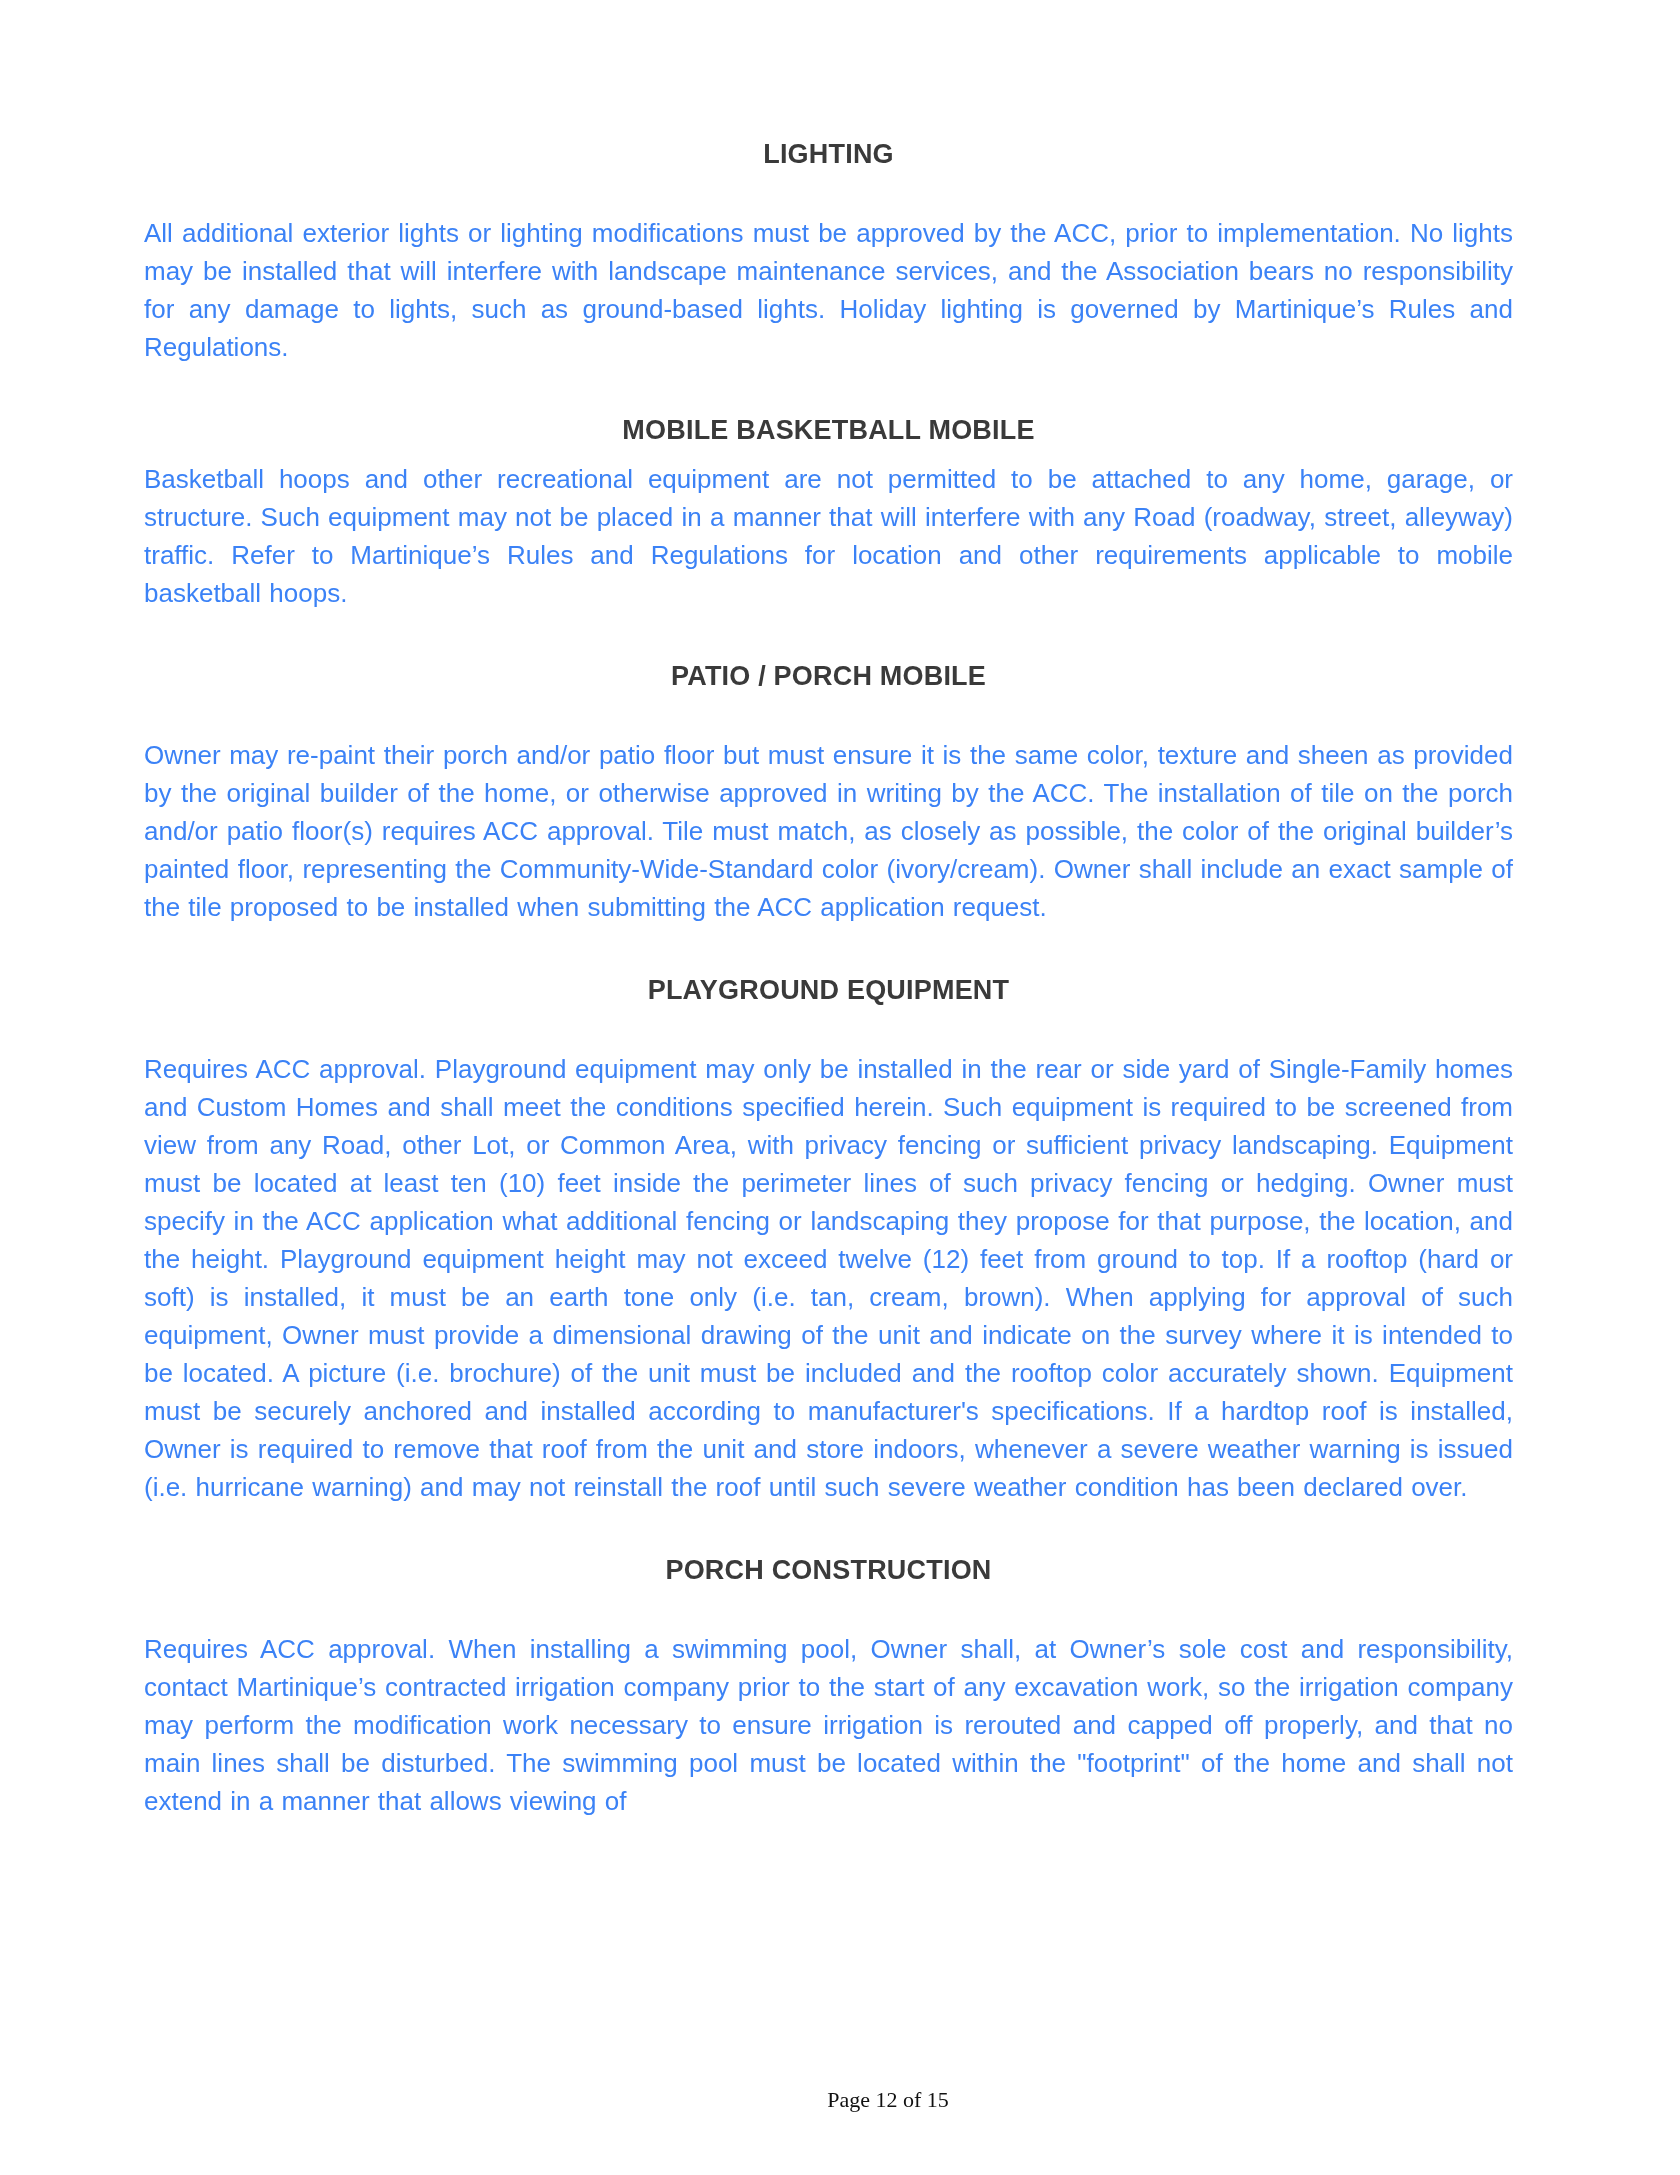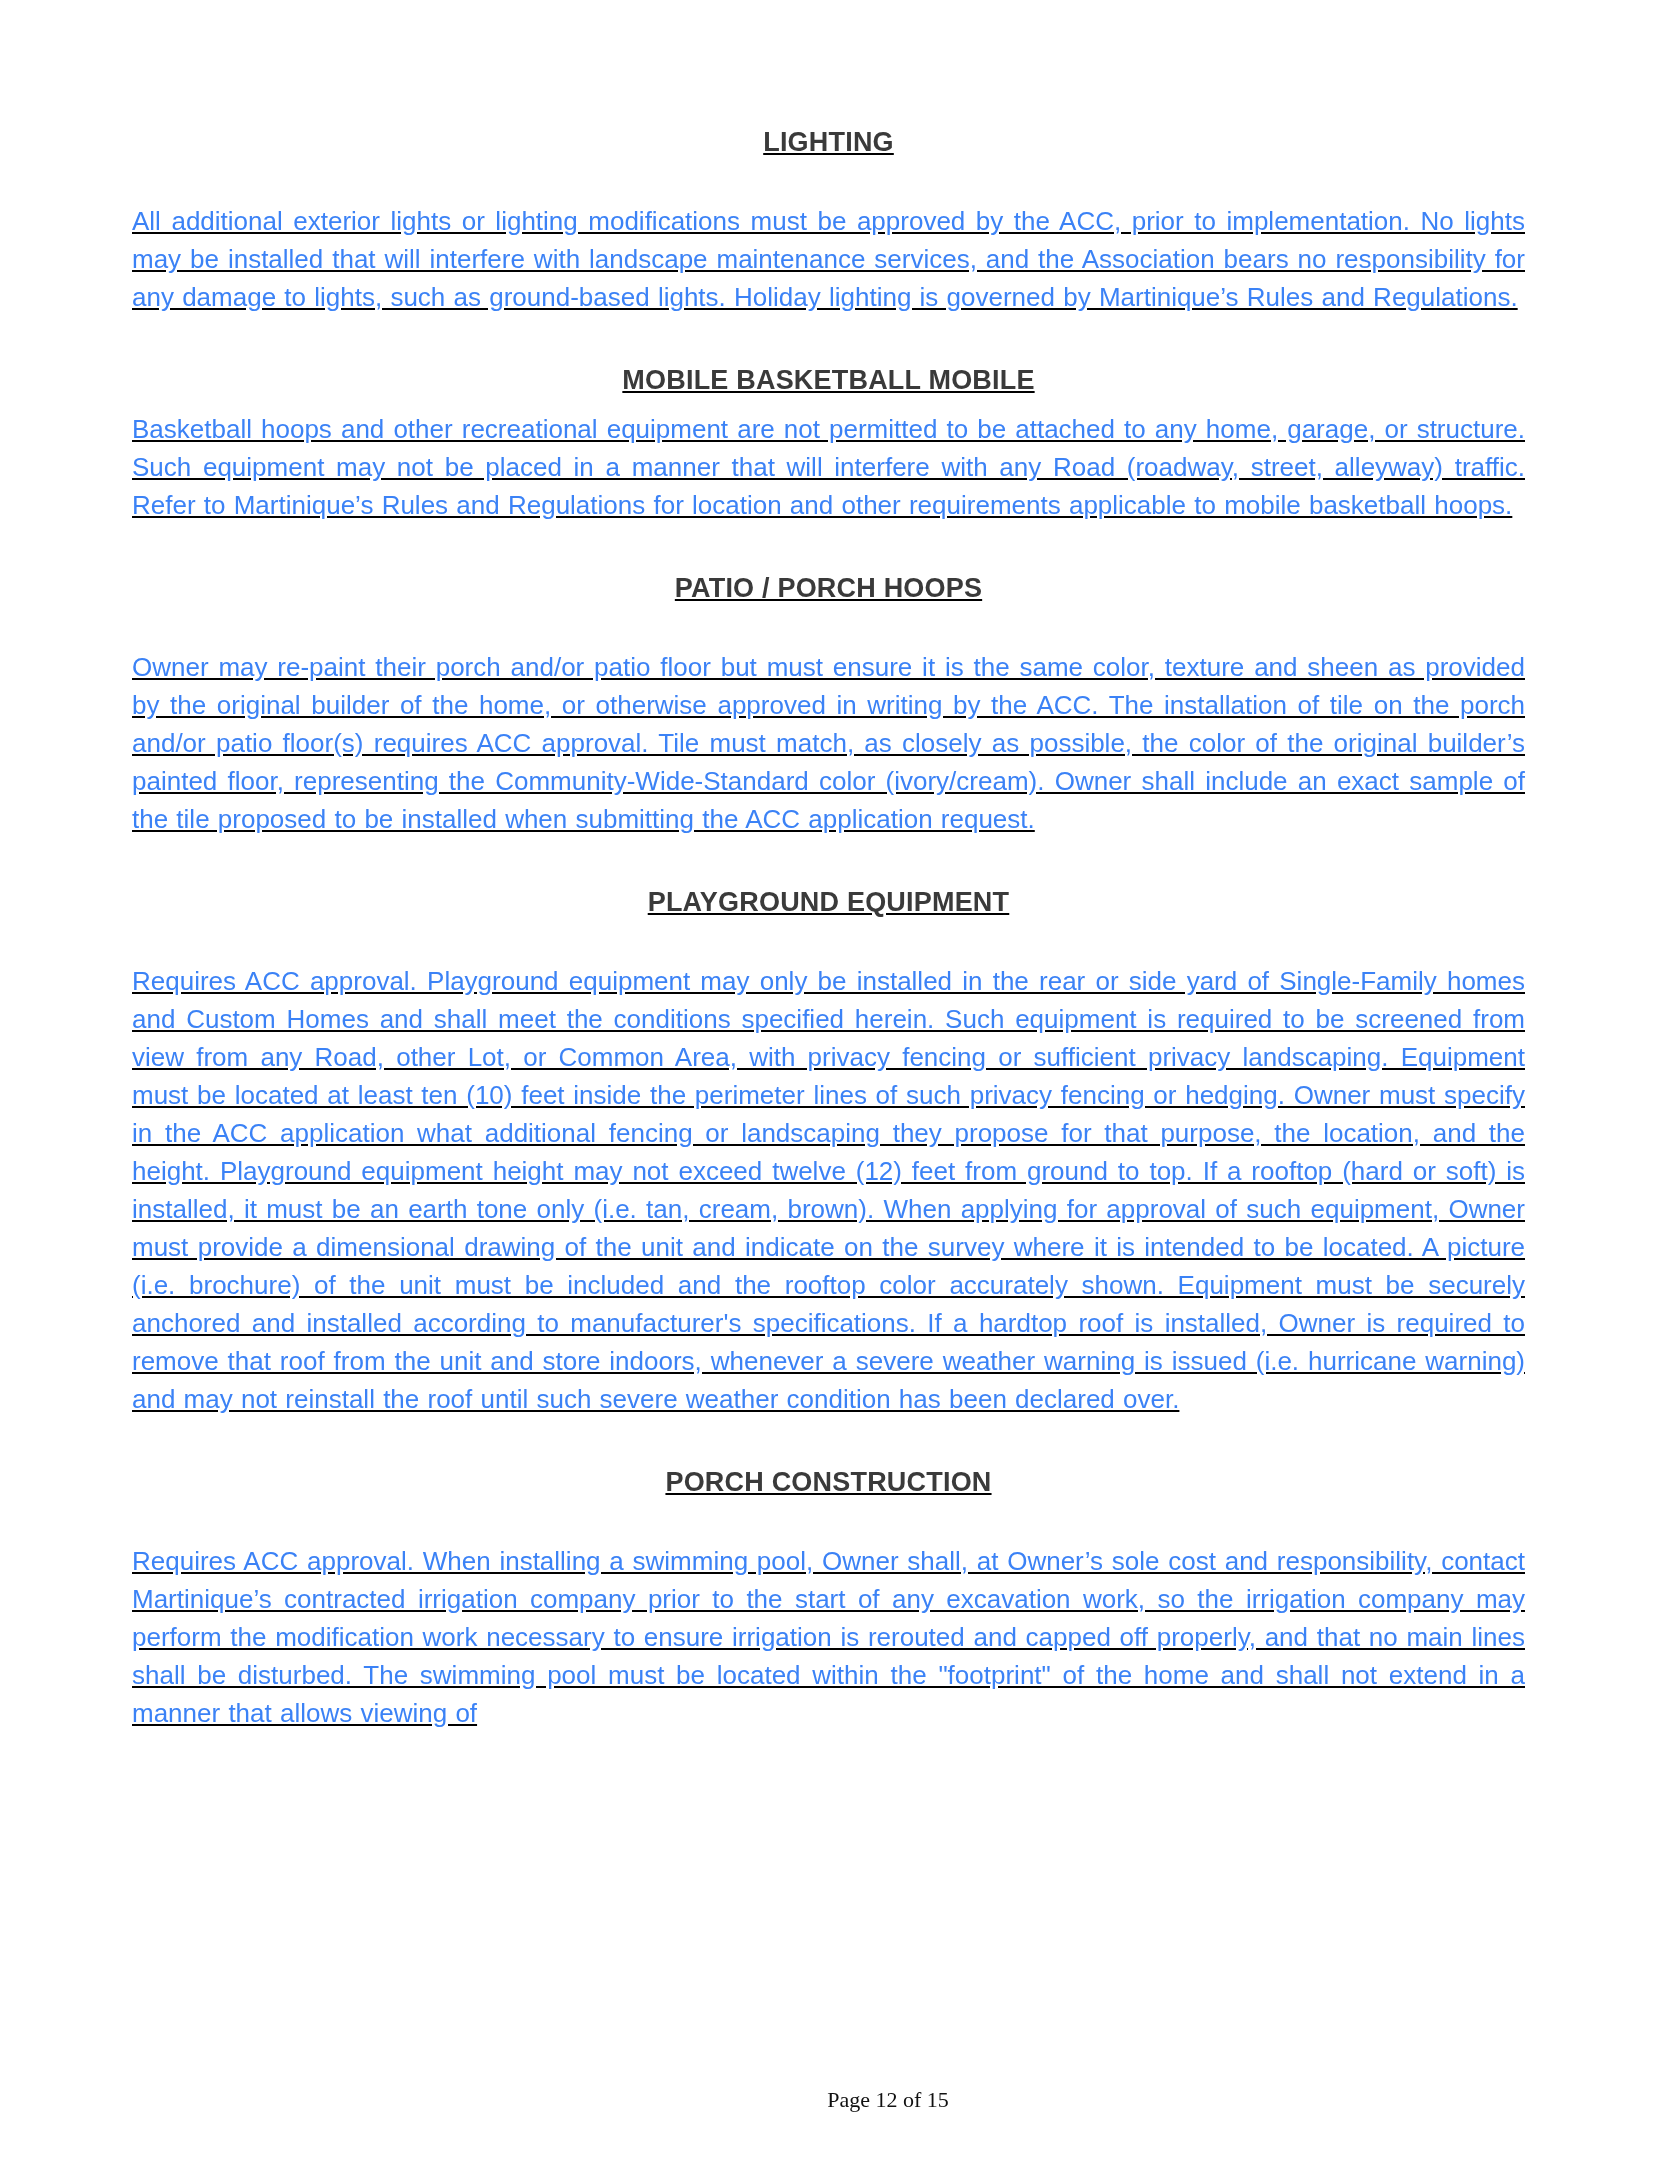--- a/index.html
+++ b/index.html
@@ -12,21 +12,21 @@
     overflow: hidden;
   }
 
   .content {
     position: absolute;
     top: 126px;
     left: 132px;
     width: 1393px;
   }
 
-  .section { margin: 0; text-decoration: underline; }
+  .section { margin: 12px; }
 
   .section-heading {
     font-family: "Liberation Sans", sans-serif;
     font-weight: bold;
     font-size: 27px;
     line-height: 32px;
     color: #3a3a3a;
     text-align: center;
     margin: 48px 0 44px 0;
     letter-spacing: 0.2px;
@@ -70,21 +70,21 @@
       <p class="paragraph">All additional exterior lights or lighting modifications must be approved by the ACC, prior to implementation. No lights may be installed that will interfere with landscape maintenance services, and the Association bears no responsibility for any damage to lights, such as ground-based lights. Holiday lighting is governed by Martinique’s Rules and Regulations.</p>
     </section>
 
     <section class="section tight">
       <h2 class="section-heading">MOBILE BASKETBALL MOBILE</h2>
       <p class="paragraph">Basketball hoops and other recreational equipment are not permitted to be attached to any home, garage, or structure. Such equipment may not be placed in a manner that will interfere with any Road (roadway, street, alleyway) traffic. Refer to Martinique’s Rules and Regulations for location and other requirements applicable to mobile basketball hoops.</p>
     </section>
 
 
     <section class="section">
-      <h2 class="section-heading">PATIO / PORCH HOOPS</h2>
+      <h2 class="section-heading">PATIO / PORCH MOBILE</h2>
       <p class="paragraph">Owner may re-paint their porch and/or patio floor but must ensure it is the same color, texture and sheen as provided by the original builder of the home, or otherwise approved in writing by the ACC. The installation of tile on the porch and/or patio floor(s) requires ACC approval. Tile must match, as closely as possible, the color of the original builder’s painted floor, representing the Community-Wide-Standard color (ivory/cream). Owner shall include an exact sample of the tile proposed to be installed when submitting the ACC application request.</p>
     </section>
 
     <section class="section">
       <h2 class="section-heading">PLAYGROUND EQUIPMENT</h2>
       <p class="paragraph">Requires ACC approval. Playground equipment may only be installed in the rear or side yard of Single-Family homes and Custom Homes and shall meet the conditions specified herein. Such equipment is required to be screened from view from any Road, other Lot, or Common Area, with privacy fencing or sufficient privacy landscaping. Equipment must be located at least ten (10) feet inside the perimeter lines of such privacy fencing or hedging. Owner must specify in the ACC application what additional fencing or landscaping they propose for that purpose, the location, and the height. Playground equipment height may not exceed twelve (12) feet from ground to top. If a rooftop (hard or soft) is installed, it must be an earth tone only (i.e. tan, cream, brown). When applying for approval of such equipment, Owner must provide a dimensional drawing of the unit and indicate on the survey where it is intended to be located. A picture (i.e. brochure) of the unit must be included and the rooftop color accurately shown. Equipment must be securely anchored and installed according to manufacturer's specifications. If a hardtop roof is installed, Owner is required to remove that roof from the unit and store indoors, whenever a severe weather warning is issued (i.e. hurricane warning) and may not reinstall the roof until such severe weather condition has been declared over.</p>
     </section>
 
     <section class="section">
       <h2 class="section-heading">PORCH CONSTRUCTION</h2>

